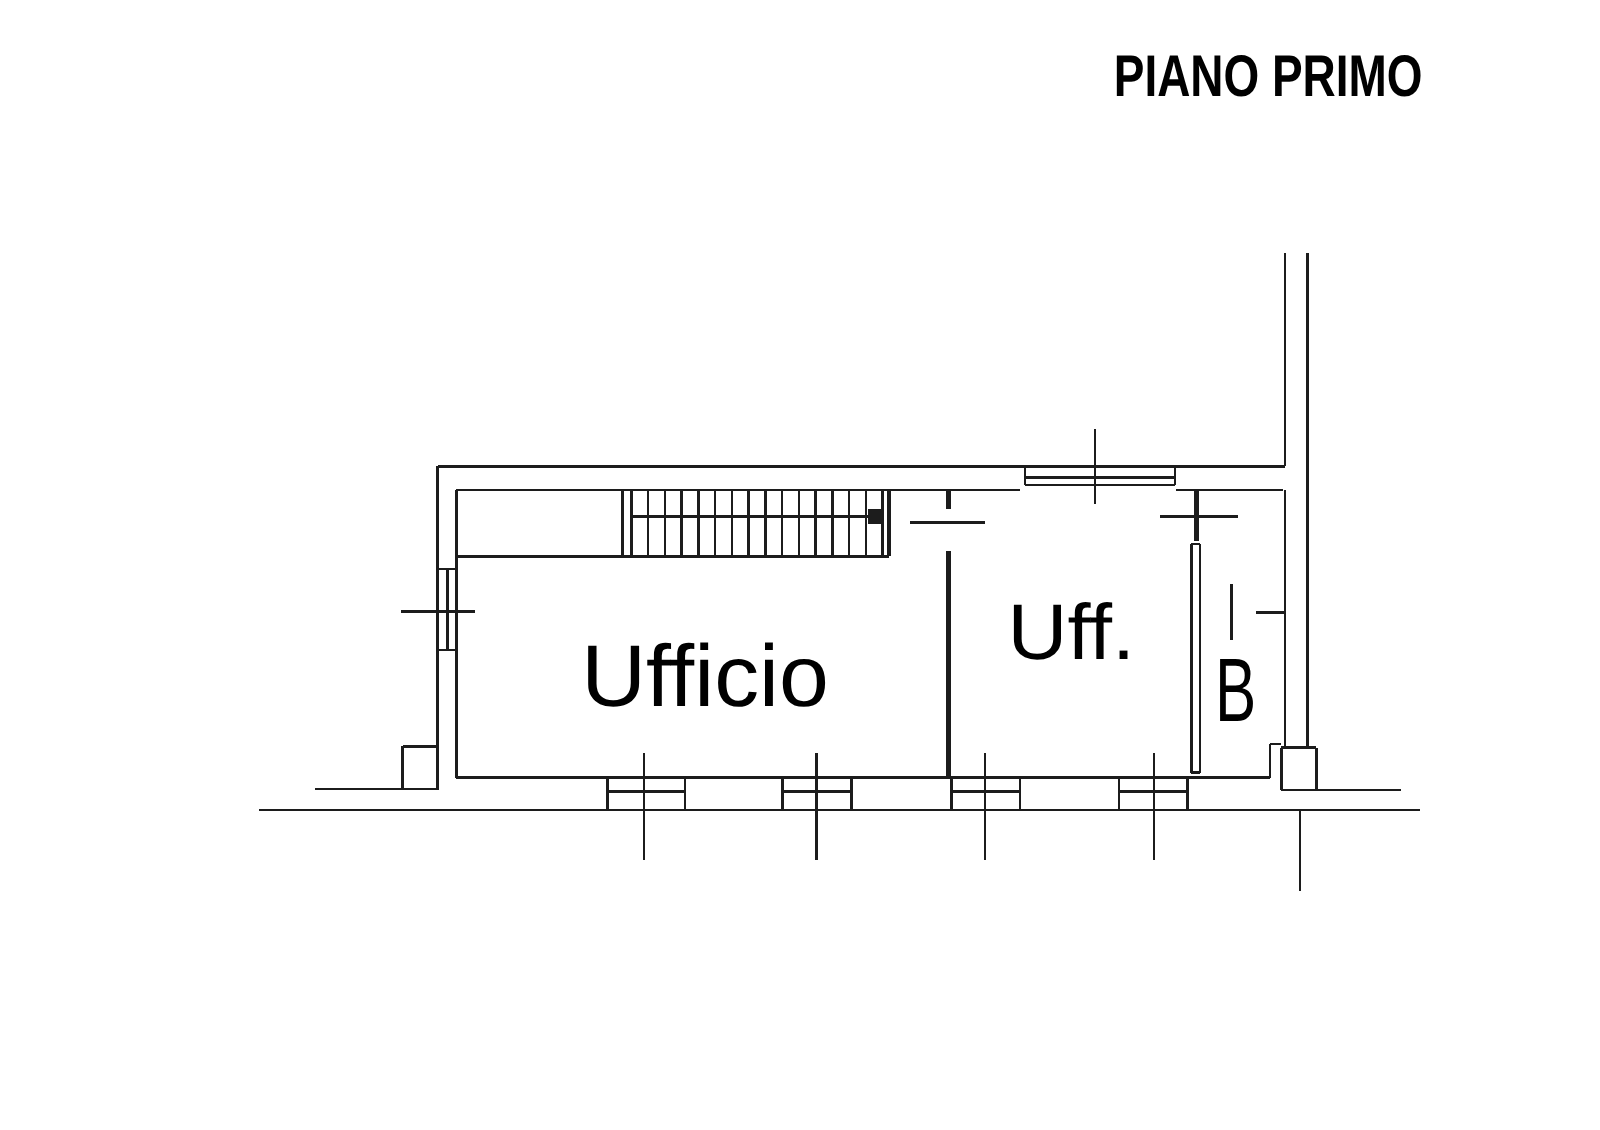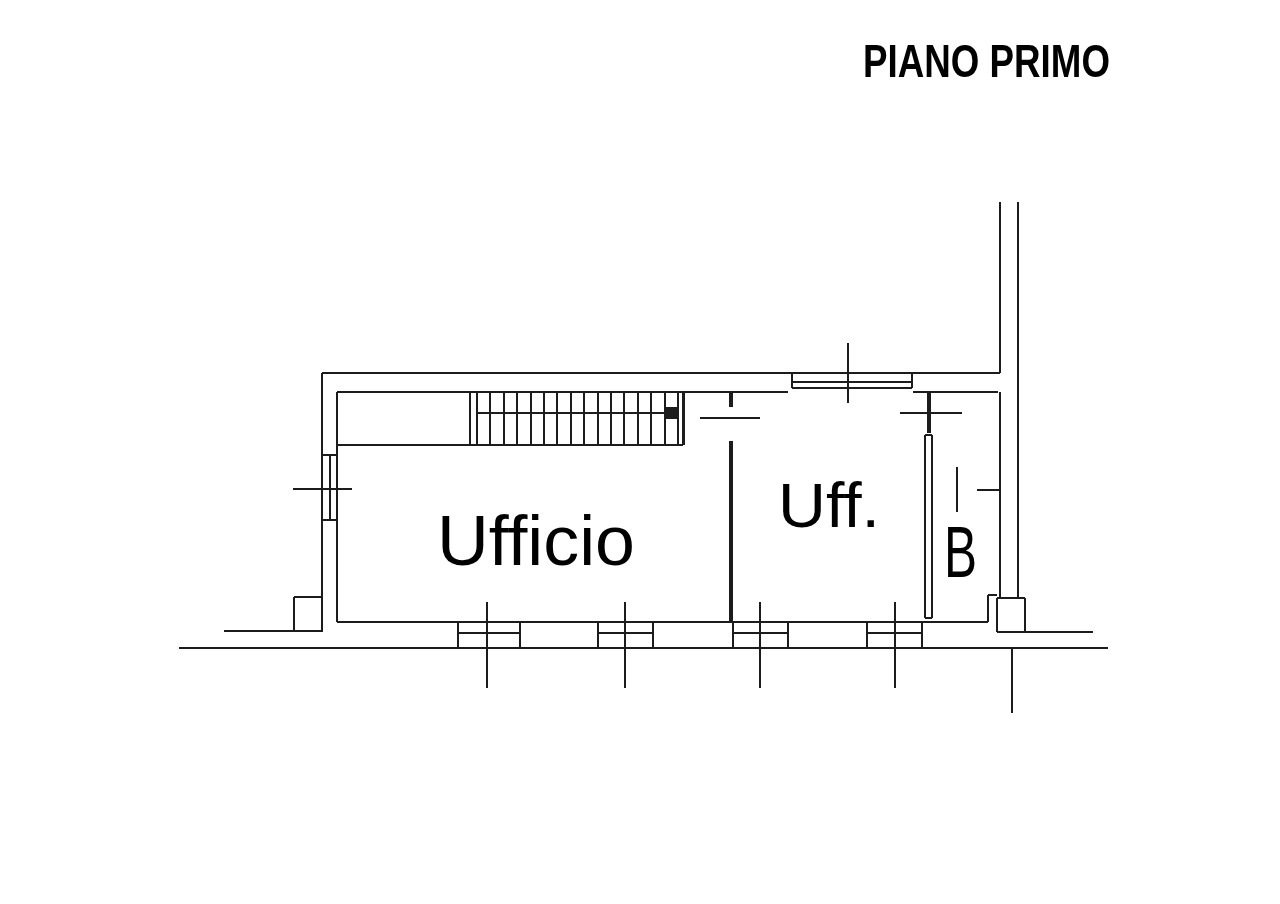--- a/index.html
+++ b/index.html
@@ -8,20 +8,21 @@
     width: 1280px;
     height: 904px;
     background: #ffffff;
     overflow: hidden;
   }
   #stage {
     position: relative;
     width: 1249px;
     height: 904px;
     background: #ffffff;
+    padding-left: 28px;
   }
   svg {
     display: block;
   }
   text {
     font-family: "Liberation Sans", sans-serif;
     fill: #000000;
   }
   .title-text {
     font-weight: bold;

